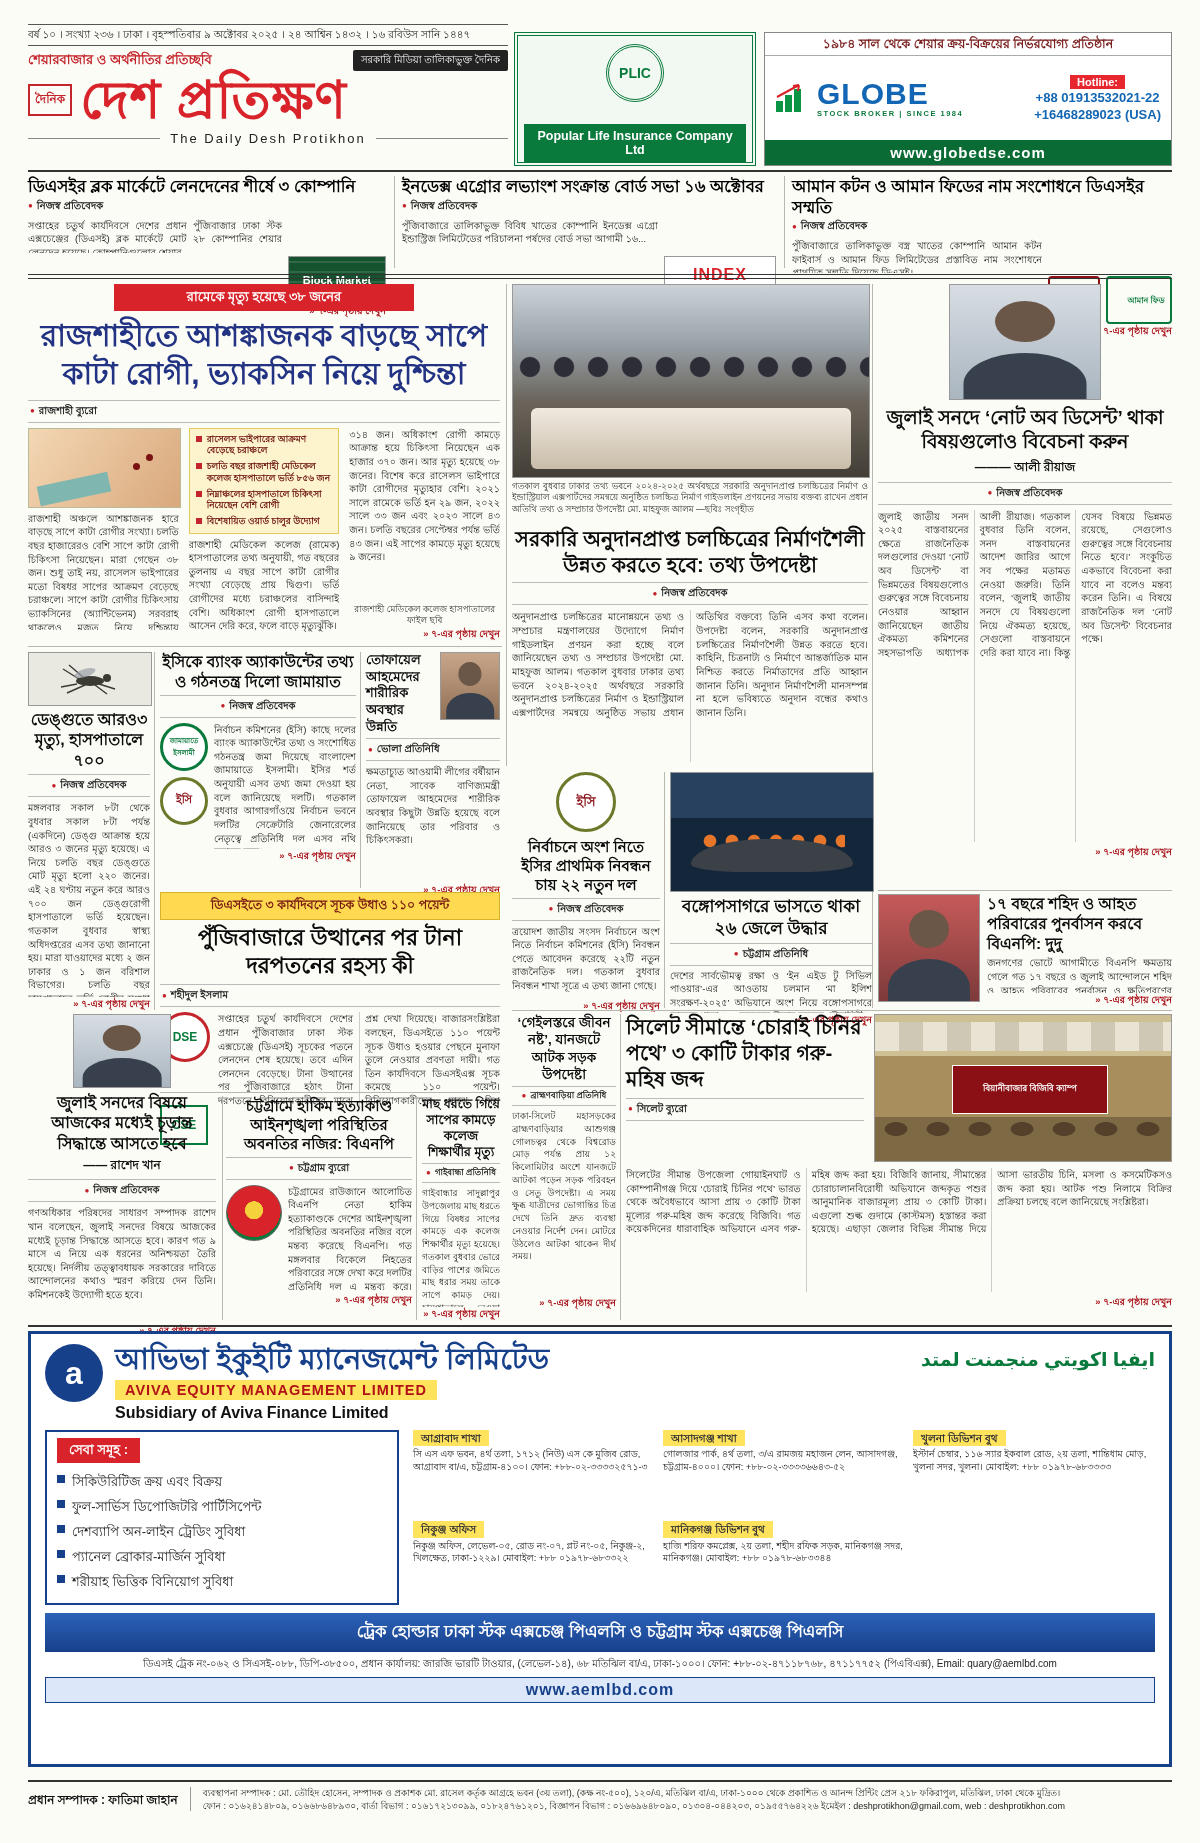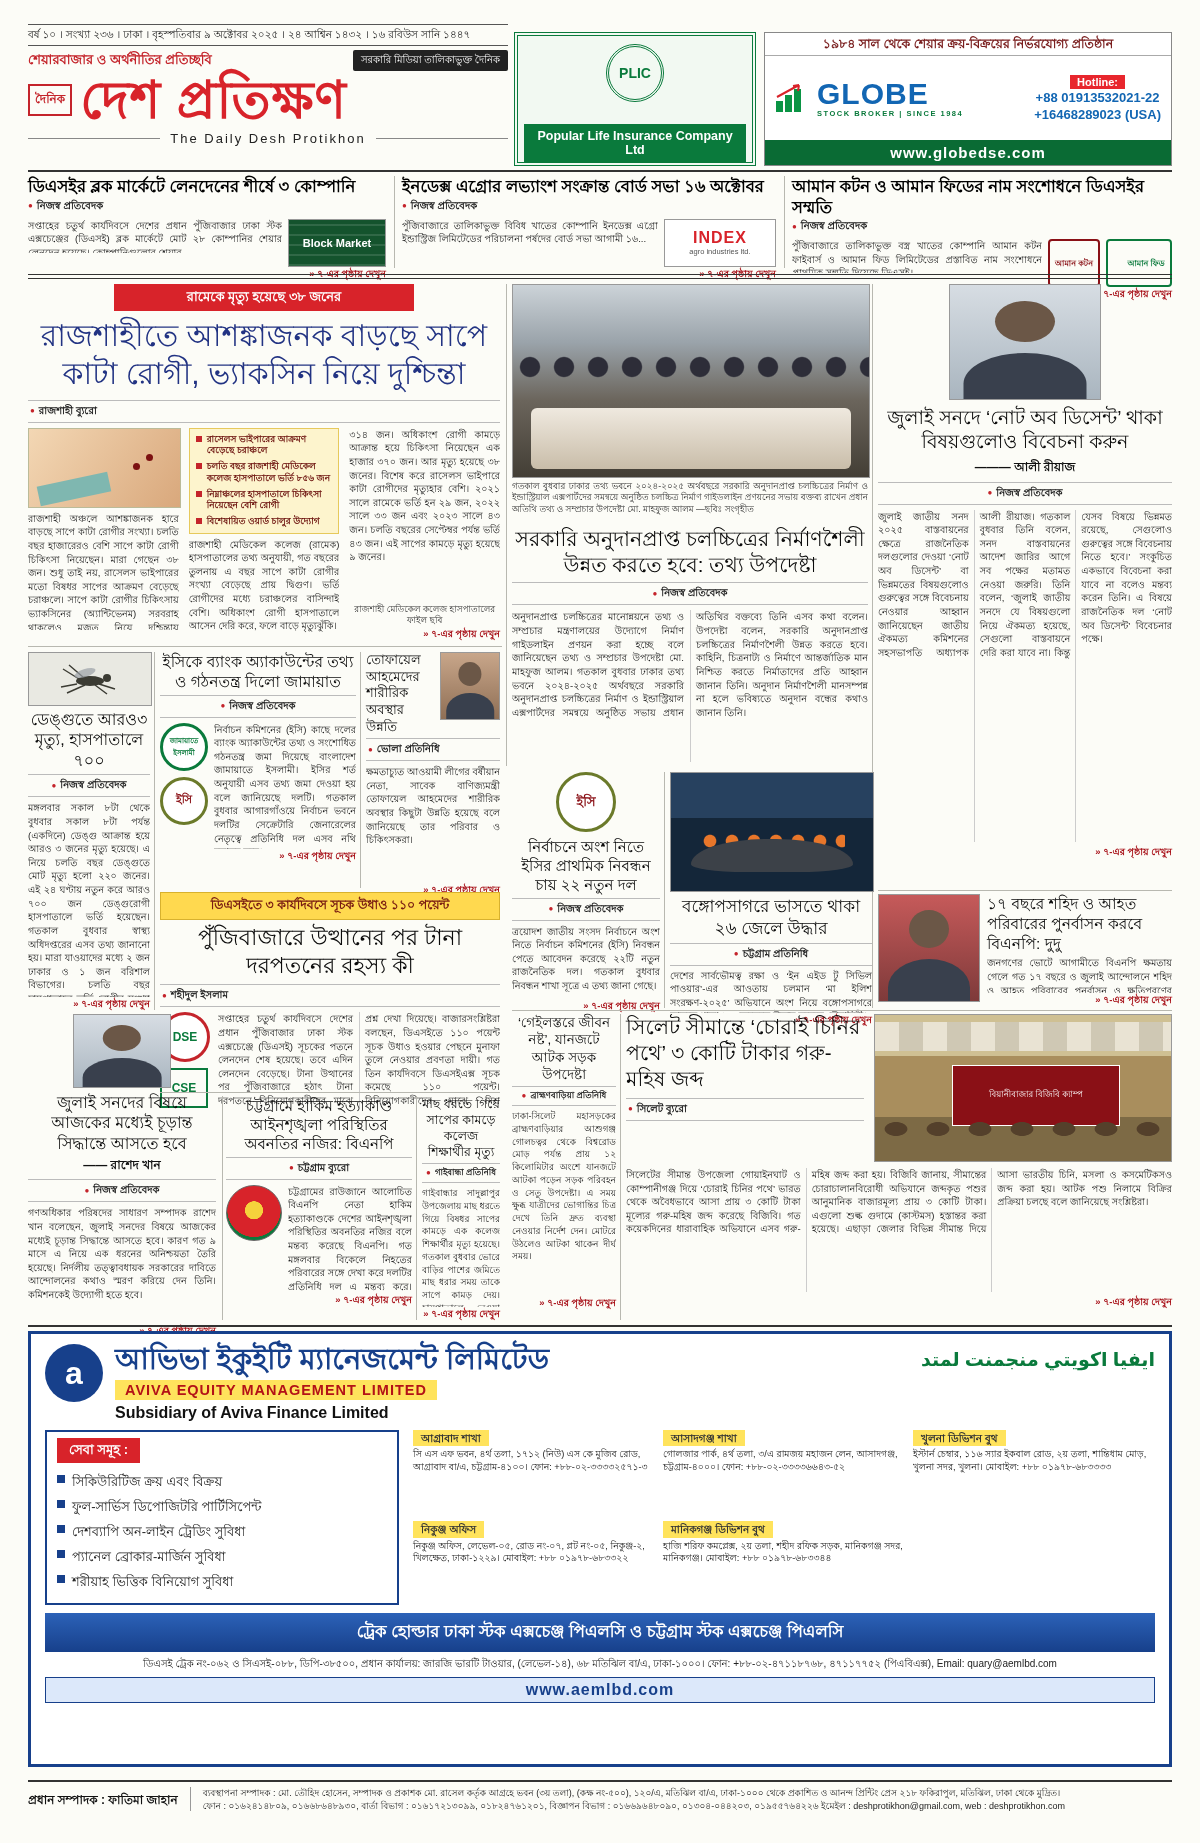--- a/index.html
+++ b/index.html
@@ -3,21 +3,21 @@
 <meta charset="utf-8">
 <style>
   html,body{margin:0;padding:0;background:#8a8a8a;}
   .paper{position:relative;width:1200px;height:1843px;margin:0 auto;background:#fcfcf7;
          font-family:"Liberation Sans","DejaVu Sans",sans-serif;color:#111;overflow:hidden;}
   .abs{position:absolute;box-sizing:border-box;}
   .vline{position:absolute;width:1px;background:#b8b8b0;}
   .hline{position:absolute;height:1px;background:#b8b8b0;}
   .hline.dark{background:#333;height:2px;}
   .dbl{position:absolute;height:5px;border-top:1px solid #333;border-bottom:1px solid #333;box-sizing:border-box;}
-  .hl{font-weight:normal;text-align:center;color:#0b0b0b;line-height:1.28;}
+  .hl{font-weight:bold;text-align:center;color:#0b0b0b;line-height:1.28;}
   .byline{display:flex;align-items:center;gap:4px;font-size:10px;font-weight:bold;color:#222;
           border-top:1px solid #bbb;border-bottom:1px solid #bbb;padding:2px 2px;}
   .byline.center{justify-content:center;}
   .dot{color:#c4242b;font-size:8px;line-height:1;}
   .body-txt{font-size:9.6px;line-height:1.42;text-align:justify;color:#1c1c1c;overflow:hidden;}
   .cols2{column-count:2;column-gap:12px;column-rule:1px solid #ccc;}
   .cols3{column-count:3;column-gap:11px;column-rule:1px solid #ccc;}
   .plink{color:#a8121a;font-weight:bold;font-size:9.5px;text-align:right;white-space:nowrap;}
   .caption{font-size:8.8px;color:#333;line-height:1.3;}
   .kicker{background:#d8232a;color:#fff;font-weight:bold;font-size:13px;text-align:center;padding:3px 0;}
@@ -41,39 +41,39 @@
   .globe-mid{display:flex;align-items:center;gap:8px;padding:4px 10px;flex:1;}
   .globe-brand{font-size:30px;font-weight:800;color:#1266b3;letter-spacing:1px;line-height:1;}
   .globe-sub{font-size:7.5px;letter-spacing:1.5px;color:#0a7a3c;font-weight:bold;}
   .hotline{margin-left:auto;text-align:center;}
   .hotline-lab{background:#e8262d;color:#fff;font-size:11px;font-weight:bold;padding:1px 7px;display:inline-block;}
   .hotline-num{color:#1266b3;font-weight:bold;font-size:13px;line-height:1.3;}
   .globe-web{background:#0a6b34;color:#fff;text-align:center;font-weight:800;font-size:15px;padding:4px 0;letter-spacing:1px;}
   
   .brief-title{font-size:16.5px;font-weight:800;line-height:1.25;color:#000;}
   .brief-row{display:flex;gap:6px;margin-top:3px;}
-  .media-box{flex:none;border:1px solid #999;display:flex;flex-direction:column;align-items:center;justify-content:center;overflow:hidden;}
+  .media-box{flex:none;border:1px solid #999;display:flex;flex-direction:column;align-items:center;justify-content:center;overflow:hidden;margin-top:37px;}
   .blockmkt{background:#14532d;color:#fff;font-weight:bold;font-size:11px;background-image:repeating-linear-gradient(0deg,rgba(255,255,255,.12) 0 2px,transparent 2px 10px);}
   .indexlogo{background:#fff;}
   .indexlogo .ix{color:#d8232a;font-weight:800;font-size:16px;letter-spacing:1px;}
   .indexlogo .ixs{font-size:7.5px;color:#555;}
   .aman{border:2px solid #8a1016;color:#8a1016;font-size:8px;font-weight:bold;text-align:center;border-radius:4px;}
   .aman.g{border-color:#0a7a3c;color:#0a7a3c;padding-left:14px;}
   
   .photo{position:relative;overflow:hidden;border:1px solid #999;background:#99a;}
   .meet{background:linear-gradient(#ccd3d8 0%,#9aa3aa 30%,#6b655c 60%,#433e35 100%);}
   .meet .ppl{position:absolute;top:36%;left:0;right:0;height:20%;background-image:radial-gradient(circle,#2d2d38 44%,transparent 50%);background-size:34px 26px;background-repeat:repeat-x;}
   .meet .tbl{position:absolute;bottom:4%;left:5%;right:5%;height:32%;background:linear-gradient(#efe9df,#c9bda9);border-radius:6px;}
   .boatimg{background:linear-gradient(#27415f 0 38%,#142639 38% 100%);}
   .boatimg .hull{position:absolute;bottom:16%;left:10%;width:80%;height:28%;background:#3c4148;border-radius:50% 50% 35% 35%/80% 80% 25% 25%;}
   .boatimg .crew{position:absolute;bottom:34%;left:14%;right:14%;height:16%;background-image:radial-gradient(circle,#e8762a 40%,transparent 48%);background-size:22px 18px;background-repeat:repeat-x;}
   .cattle{background:linear-gradient(#cfc093 0 28%,#a98e5d 28% 70%,#7d6a45 70% 100%);}
   .cattle .shed{position:absolute;top:5%;left:0;right:0;height:20%;background:repeating-linear-gradient(90deg,#e9e3d3 0 24px,#cfc8b4 24px 48px);}
   .cattle .cows{position:absolute;bottom:3%;left:0;right:0;height:30%;background-image:radial-gradient(ellipse 18px 11px at center,#54402b 60%,transparent 66%);background-size:42px 32px;background-repeat:repeat-x;}
-  .cattle .sign{position:absolute;top:34%;left:26%;width:48%;height:24%;background:#8a1016;border:1px solid #fff;color:#fff;font-size:8.5px;font-weight:normal;display:flex;align-items:center;justify-content:center;text-align:center;padding:12px;}
+  .cattle .sign{position:absolute;top:34%;left:26%;width:48%;height:24%;background:#8a1016;border:1px solid #fff;color:#fff;font-size:8.5px;font-weight:bold;display:flex;align-items:center;justify-content:center;text-align:center;padding:6px;}
   .portrait{position:relative;overflow:hidden;border:1px solid #999;background:linear-gradient(#d7dde3,#a9b5bf);}
   .portrait::before{content:"";position:absolute;top:14%;left:50%;transform:translateX(-50%);width:40%;height:36%;border-radius:50%;background:#6b5747;}
   .portrait::after{content:"";position:absolute;bottom:-14%;left:50%;transform:translateX(-50%);width:82%;height:54%;border-radius:50% 50% 0 0;background:#39404d;}
   .p-warm{background:linear-gradient(#c8a68a,#8f6f55);}
   .p-red{background:linear-gradient(#c65a5a,#7e3a3a);}
   .footimg{position:relative;overflow:hidden;border:1px solid #bb9;background:linear-gradient(125deg,#f3d7b4,#d9a87c);}
   .footimg::before{content:"";position:absolute;right:18%;top:32%;width:7px;height:7px;border-radius:50%;background:#7c1111;box-shadow:-13px 9px 0 #7c1111;}
   .footimg::after{content:"";position:absolute;left:6%;bottom:10%;width:48%;height:26%;background:#7fb7b0;transform:rotate(-12deg);}
   .mosq{background:#e9e9e2;border:1px solid #999;display:flex;align-items:center;justify-content:center;}
   .bulletbox{background:#fdf4cd;border:1px solid #e6c95c;padding:5px 6px;display:flex;flex-direction:column;gap:4px;}

